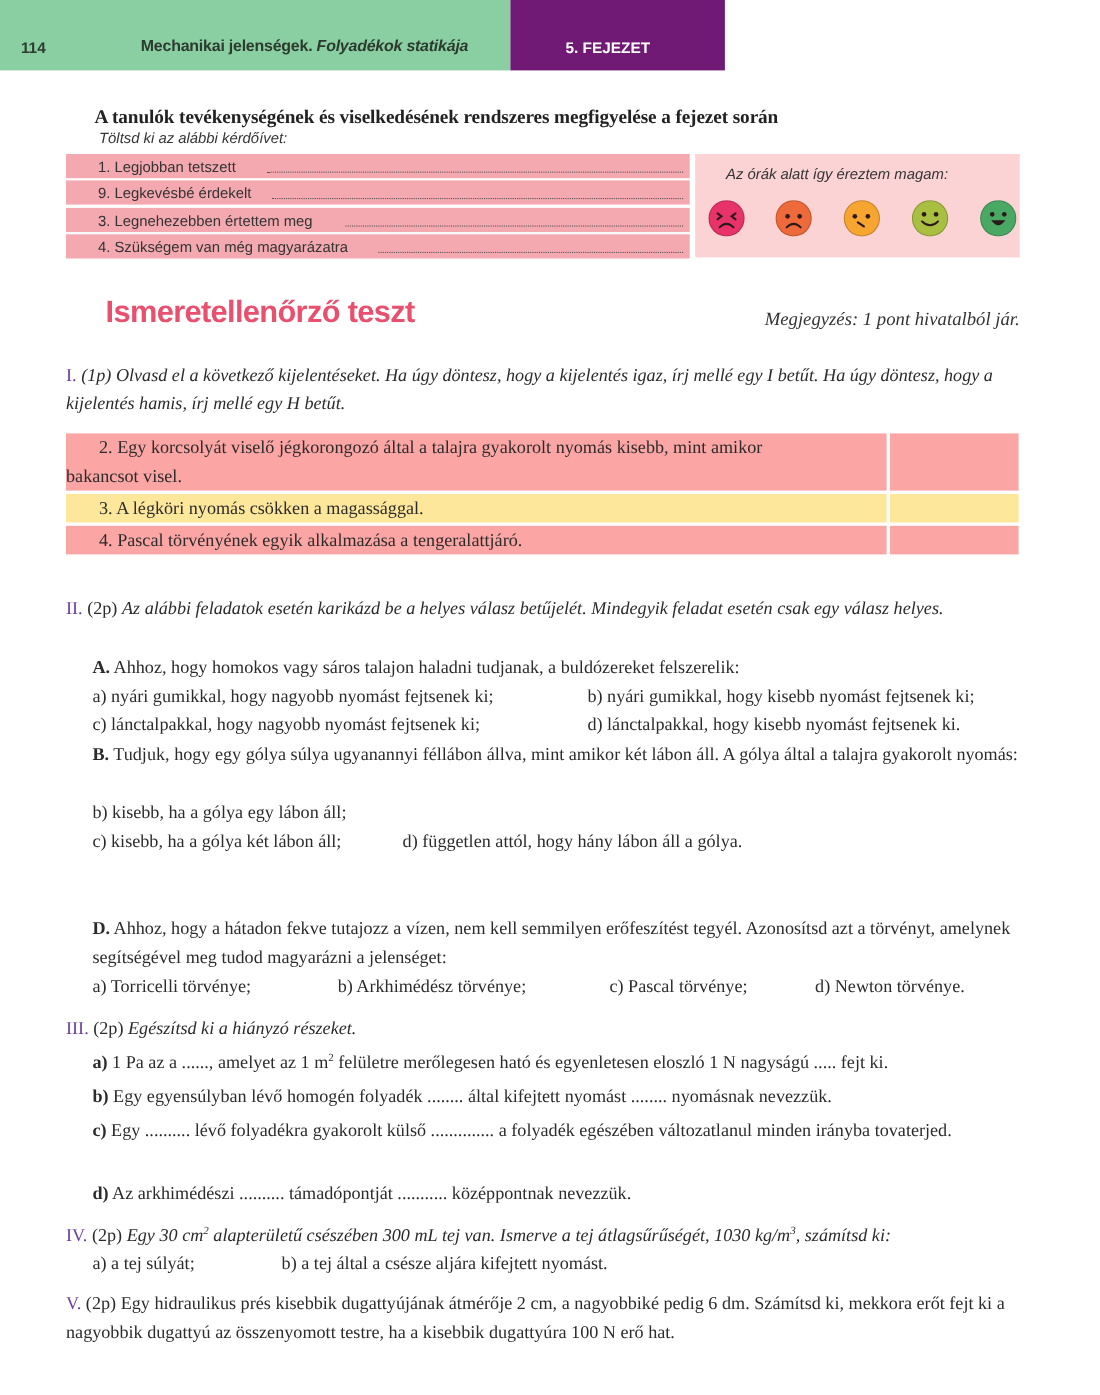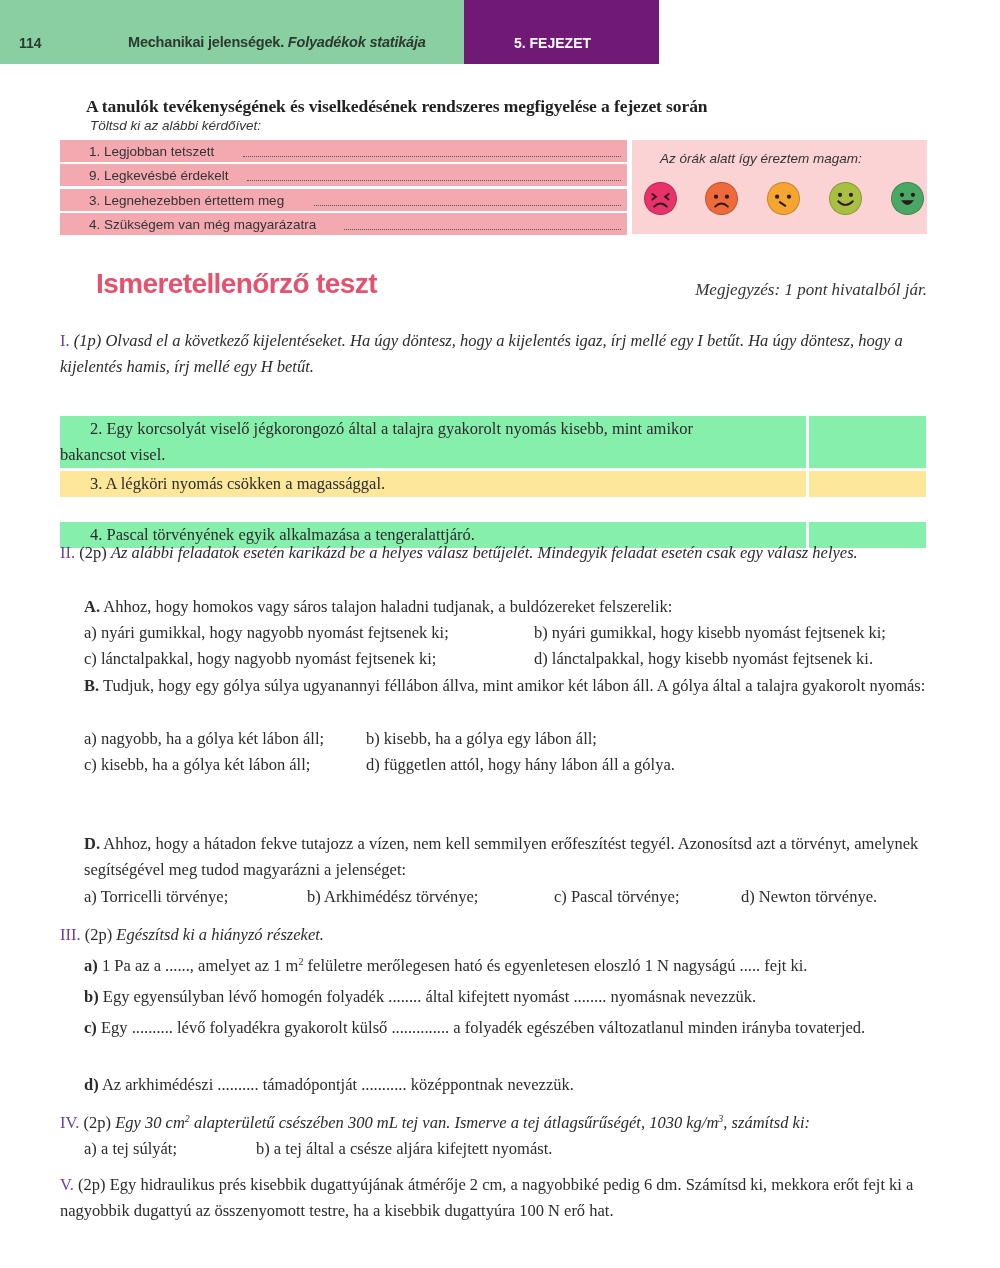--- a/index.html
+++ b/index.html
@@ -35,21 +35,21 @@
   .roman { color: #6b3fa0; }
   .b { font-weight: bold; }
   .ind { padding-left: 24px; }
 
   
   .ytable { position: absolute; left: 60px; top: 391px; width: 866px; }
   .yrow { display: flex; margin-bottom: 3px; }
   .ycell-text { width: 746px; padding-left: 30px; padding-right: 6px; font-size: 16.5px; line-height: 26px; }
   .ycell-ans { width: 117px; margin-left: 3px; }
   .yrow.dark .ycell-text, .yrow.dark .ycell-ans { background: #fde79a; }
-  .yrow.light .ycell-text, .yrow.light .ycell-ans { background: #86efac; margin-top: 22px; }
+  .yrow.light .ycell-text, .yrow.light .ycell-ans { background: #fca5a5; }
   .ycell-text .cont { margin-left: -30px; }
 
   .opts { display: flex; }
   sup { font-size: 10px; line-height: 0; }
 </style>
 </head>
 <body>
 
 <div class="hdr">
   <div class="hdr-left">
@@ -144,21 +144,20 @@
     <span style="width:450px">c) lánctalpakkal, hogy nagyobb nyomást fejtsenek ki;</span>
     <span>d) lánctalpakkal, hogy kisebb nyomást fejtsenek ki.</span>
   </div>
 </div>
 
 <div class="para" style="top:673px">
   <div class="ind" style="text-indent:0"><span class="b">B.</span><span> Tudjuk, hogy egy gólya súlya ugyanannyi féllábon állva, mint amikor két lábon áll. A gólya által a talajra gyakorolt nyomás:</span></div>
 </div>
 <div class="para" style="top:726px">
   <div class="ind opts">
-    <span style="width:282px">a) nagyobb, ha a gólya két lábon áll;</span>
     <span>b) kisebb, ha a gólya egy lábon áll;</span>
   </div>
   <div class="ind opts">
     <span style="width:282px">c) kisebb, ha a gólya két lábon áll;</span>
     <span>d) független attól, hogy hány lábon áll a gólya.</span>
   </div>
 </div>
 
 <div class="para" style="top:831px">
   <div class="ind"><span class="b">D.</span><span> Ahhoz, hogy a hátadon fekve tutajozz a vízen, nem kell semmilyen erőfeszítést tegyél. Azonosítsd azt a törvényt, amelynek segítségével meg tudod magyarázni a jelenséget:</span></div>

